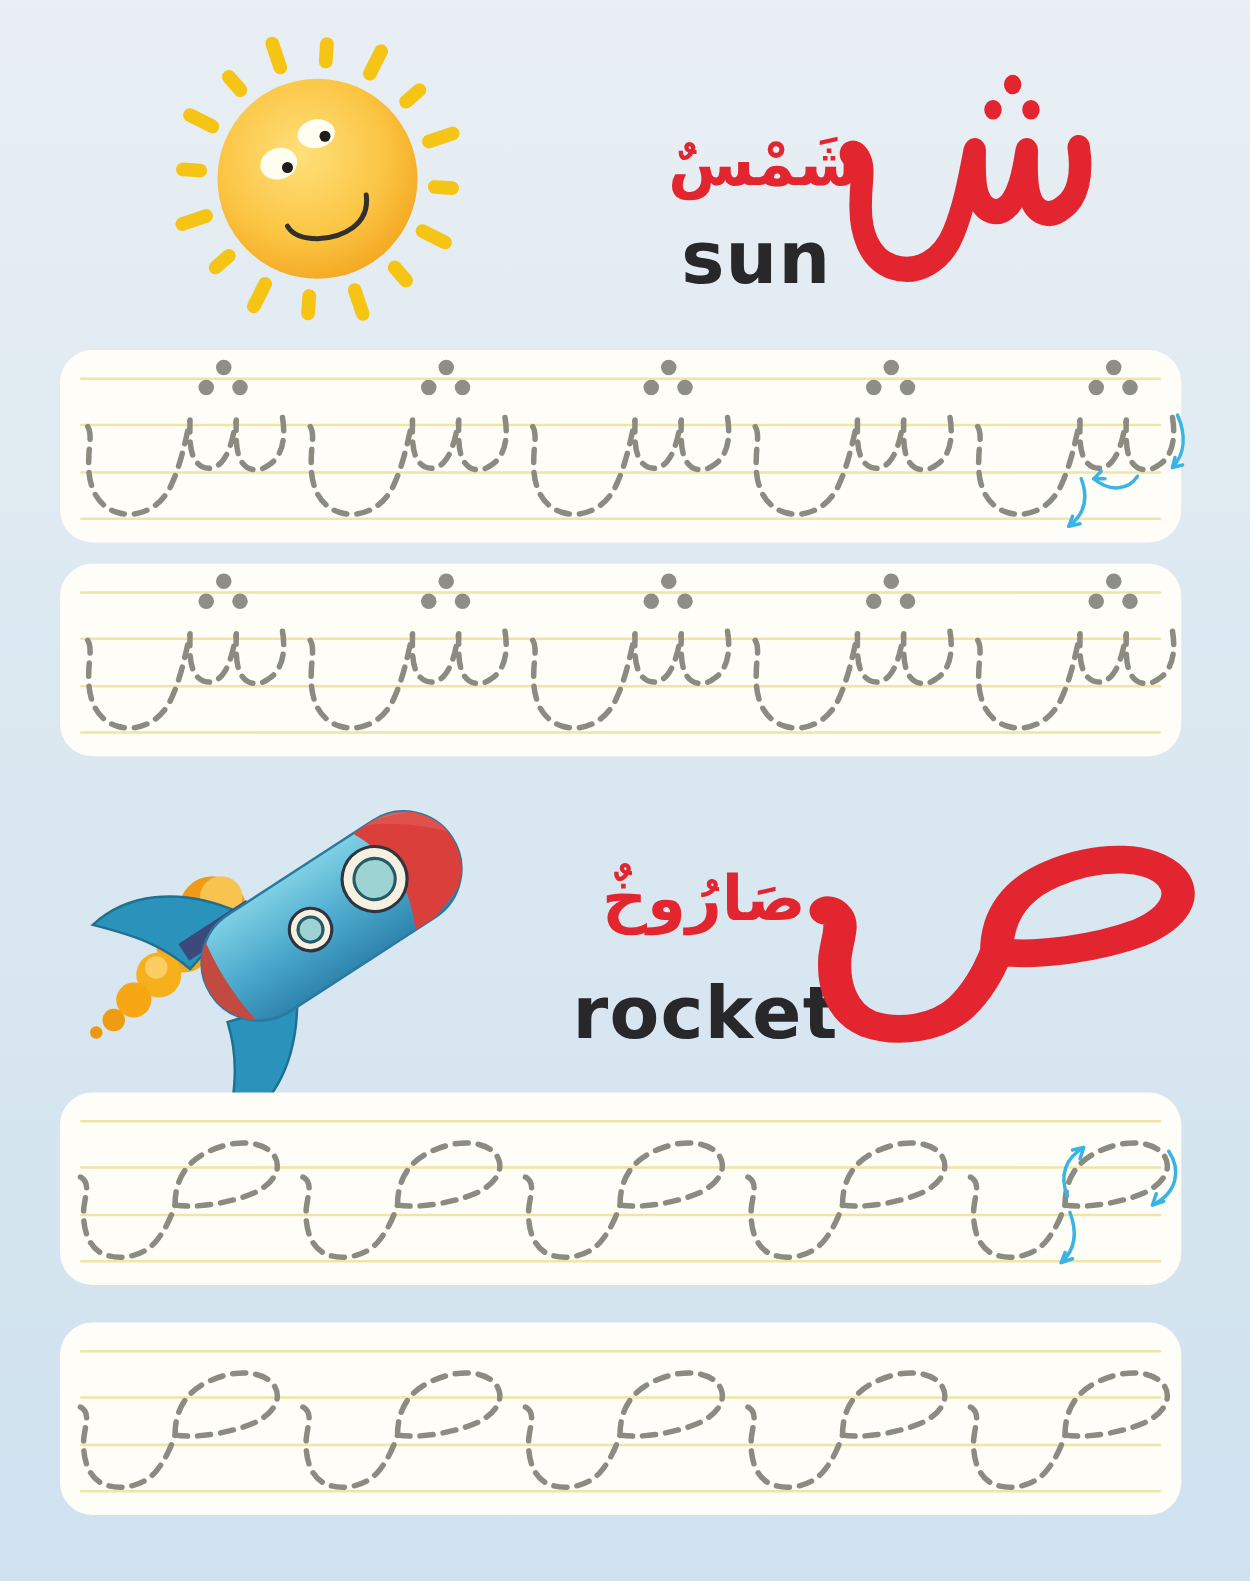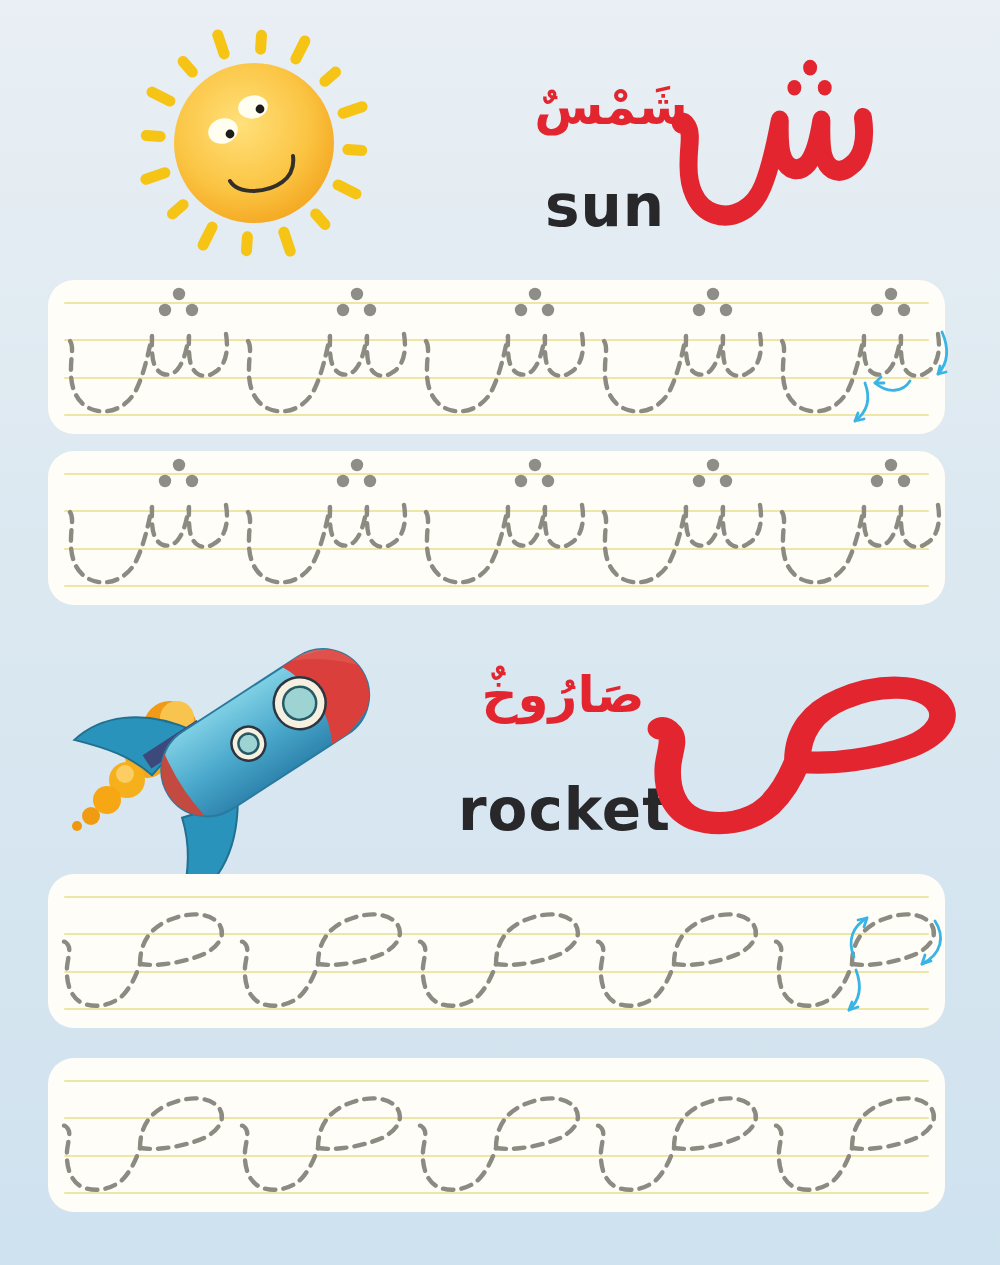--- a/index.html
+++ b/index.html
@@ -5,21 +5,21 @@
   html,body{margin:0;padding:0;}
   .sheet{
     position:relative;
     width:1000px;height:1265px;
     background:linear-gradient(180deg,var(--bgtop) 0%,#dde9f1 38%,var(--bgbottom) 100%);
     font-family:"DejaVu Sans",sans-serif;
     overflow:hidden;
   }
   .illus{position:absolute;overflow:visible;}
   .word{position:absolute;text-align:center;font-weight:bold;}
-  .word.arabic{color:var(--red);font-size:50px;line-height:1.5;direction:rtl;}
+  .word.arabic{color:var(--red);font-size:50px;line-height:1.5;direction:rtl;margin-top:24px;}
   .word.english{color:var(--text);font-size:58px;letter-spacing:1px;}
   .big-letter{
     position:absolute;overflow:visible;
     color:var(--red);stroke:var(--red);fill:none;
     stroke-linecap:round;stroke-linejoin:round;
   }
   .trace-row{
     position:absolute;left:48px;width:897px;height:154px;
     background:var(--paper);border-radius:26px;
   }

